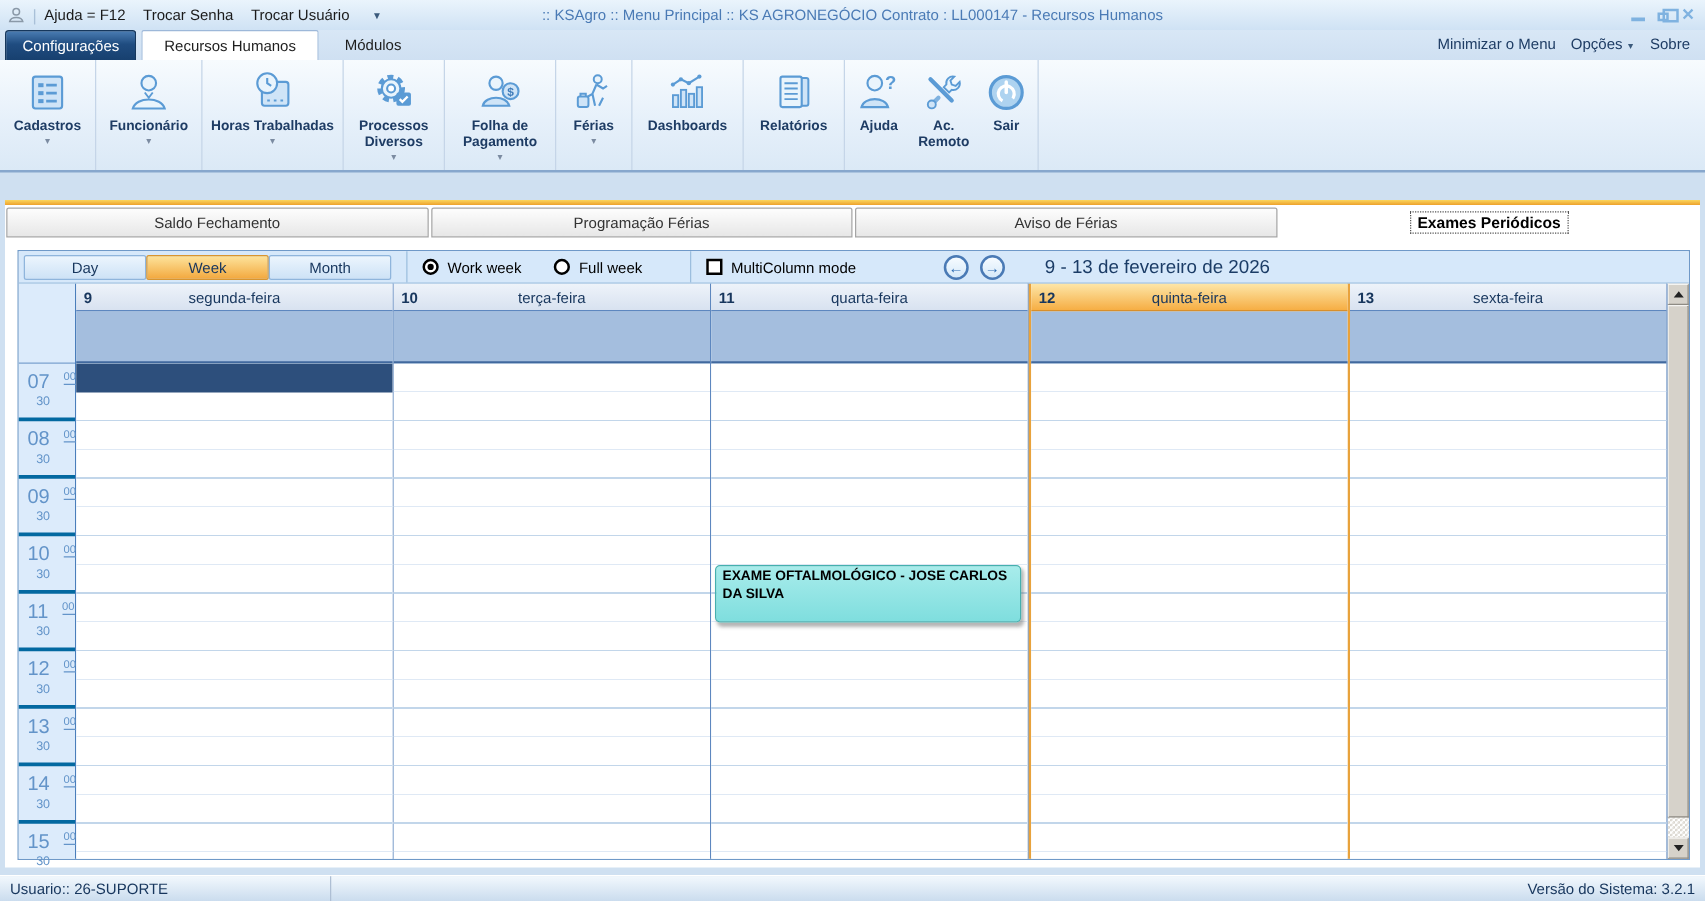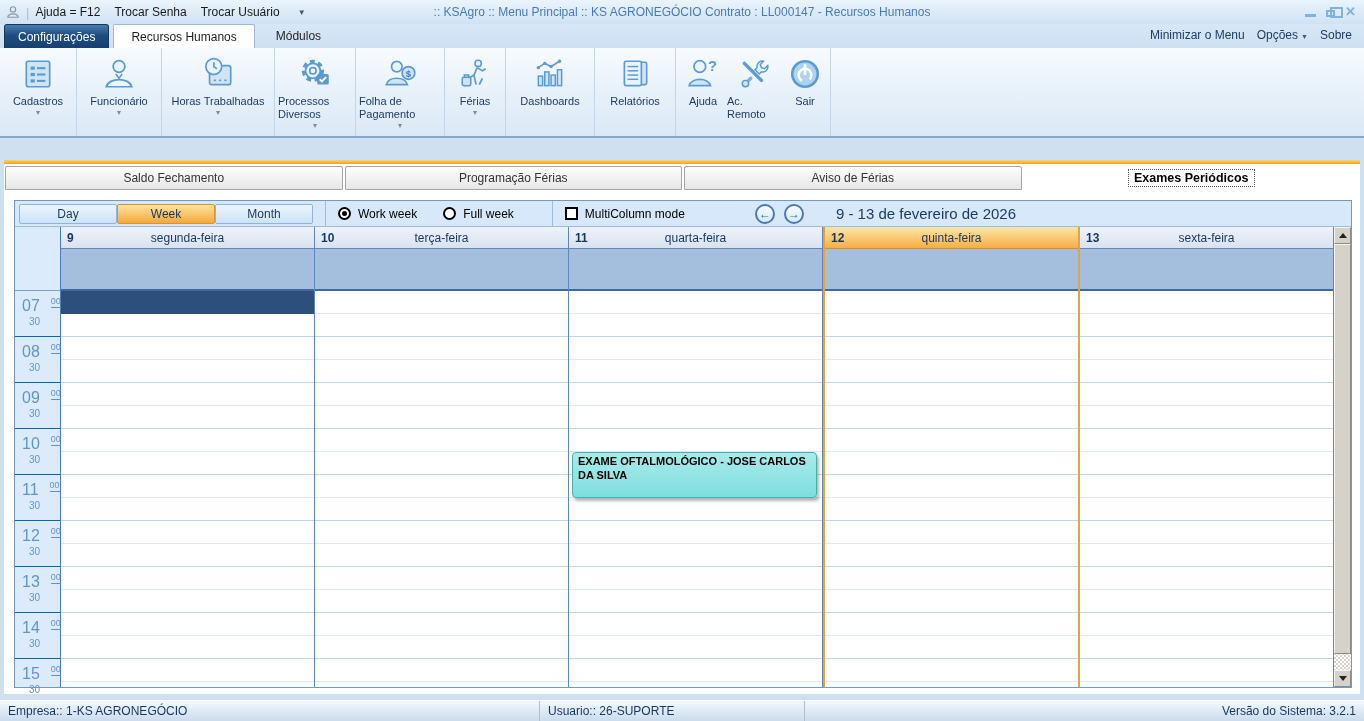--- a/index.html
+++ b/index.html
@@ -34,21 +34,21 @@
   .rtab.active{background:#fff;border:1px solid #9db8d9;border-bottom:none;border-radius:2px 2px 0 0;}
   .ribbon-right{position:absolute;right:12px;top:28px;display:flex;gap:12px;font-size:12px;color:#1e3c64;align-items:center;}
   .opt-arrow{font-size:7px;color:#3b5a7c;margin-left:3px;}
   
   .ribbon-body{position:absolute;left:0;top:48px;width:1364px;height:90px;
     background:linear-gradient(#f7fbfe,#e6f0fa 55%,#dbe9f6);
     border-bottom:2px solid #87a7cd;display:flex;}
   .rb-group{display:flex;border-right:1px solid #c5d5e8;padding:2px 3px;height:100%;}
   .rb-btn{display:flex;flex-direction:column;align-items:center;padding-top:3px;border-radius:3px;}
   .rb-icon{height:42px;display:flex;align-items:center;justify-content:center;}
-  .rb-label{font-size:11px;color:#1e3c64;text-align:left;line-height:1.2;}
+  .rb-label{font-size:11px;color:#1e3c64;text-align:center;line-height:1.2;font-weight:bold;}
   .rb-dd{font-size:8px;color:#7b8ba1;line-height:1.3;}
   
   .gold-bar{position:absolute;left:4px;top:160px;width:1356px;height:4px;
     background:linear-gradient(#fbd65e,#eda12c);}
   .panel{position:absolute;left:4px;top:164px;width:1356px;height:530px;background:#fff;}
   .page-tabs{display:flex;height:26px;padding-top:2px;}
   .ptab{flex:1;display:flex;align-items:center;justify-content:center;font-size:12px;color:#333;
     background:linear-gradient(#fdfdfd,#e7e7e7);border:1px solid #a5a5a5;border-radius:2px 2px 0 0;margin:0 1px;}
   .ptab.active{background:#fff;border:none;color:#000;font-weight:bold;font-size:12.5px;}
   .ptab.active .focus-rect{border:1px dotted #555;padding:1px 5px;}
@@ -69,21 +69,21 @@
   .checkbox{width:13px;height:13px;border:2px solid #000;background:#fff;}
   .nav-btns{display:flex;gap:9px;margin-left:44px;}
   .nav-btn{width:20px;height:20px;border-radius:50%;border:2px solid #4a7ab5;
     background:linear-gradient(#f6fbff,#d6e9f9);color:#2e6db4;font-size:12px;font-weight:bold;
     display:flex;align-items:center;justify-content:center;line-height:1;}
   .date-range{margin-left:32px;font-size:15px;color:#1b3c66;}
   
   .cal-grid{display:flex;height:460px;}
   .gutter{width:46px;flex-shrink:0;background:#dcebfb;border-right:1px solid #4a7ebb;}
   .gutter-top{height:64px;border-bottom:1px solid #7ba2cf;}
-  .hour-block{height:46px;border-bottom:1px solid #0369a1;color:#6394c9;}
+  .hour-block{height:46px;border-bottom:3px solid #0369a1;color:#6394c9;}
   .h-top{height:23px;display:flex;align-items:flex-end;padding-left:7px;}
   .h-num{font-size:16px;line-height:1;}
   .h-sup{font-size:9px;border-bottom:1px solid #6394c9;margin-left:11px;margin-bottom:6px;line-height:1;padding-bottom:1px;}
   .h-half{height:23px;text-align:center;padding-right:6px;font-size:10px;padding-top:2px;}
   .day-col{flex:1;display:flex;flex-direction:column;border-right:1px solid #5d87bf;position:relative;min-width:0;}
   .day-head{height:22px;background:linear-gradient(#eef3fa,#d8e2f0);border-bottom:1px solid #5d87bf;
     position:relative;display:flex;align-items:center;font-size:12px;color:#17365d;}
   .day-num{margin-left:6px;font-weight:bold;}
   .day-name{position:absolute;left:0;right:0;text-align:center;}
   .all-day{height:42px;background:#a4bede;border-bottom:2px solid #41699e;}
@@ -486,16 +486,15 @@
       <div class="sb-thumb"></div>
       <div class="sb-gap"></div>
       <div class="sb-btn">
           <span class="tri-down"></span>
         </div>
     </div>
   </div>
 </div>
 
 <div class="statusbar">
-  <div class="sb-seg1">Empresa:: 1-KS AGRONEGÓCIO</div>
   <div class="sb-seg2">Usuario:: 26-SUPORTE</div>
   <div class="sb-seg3">Versão do Sistema: 3.2.1</div>
 </div>
 
 </body></html>

